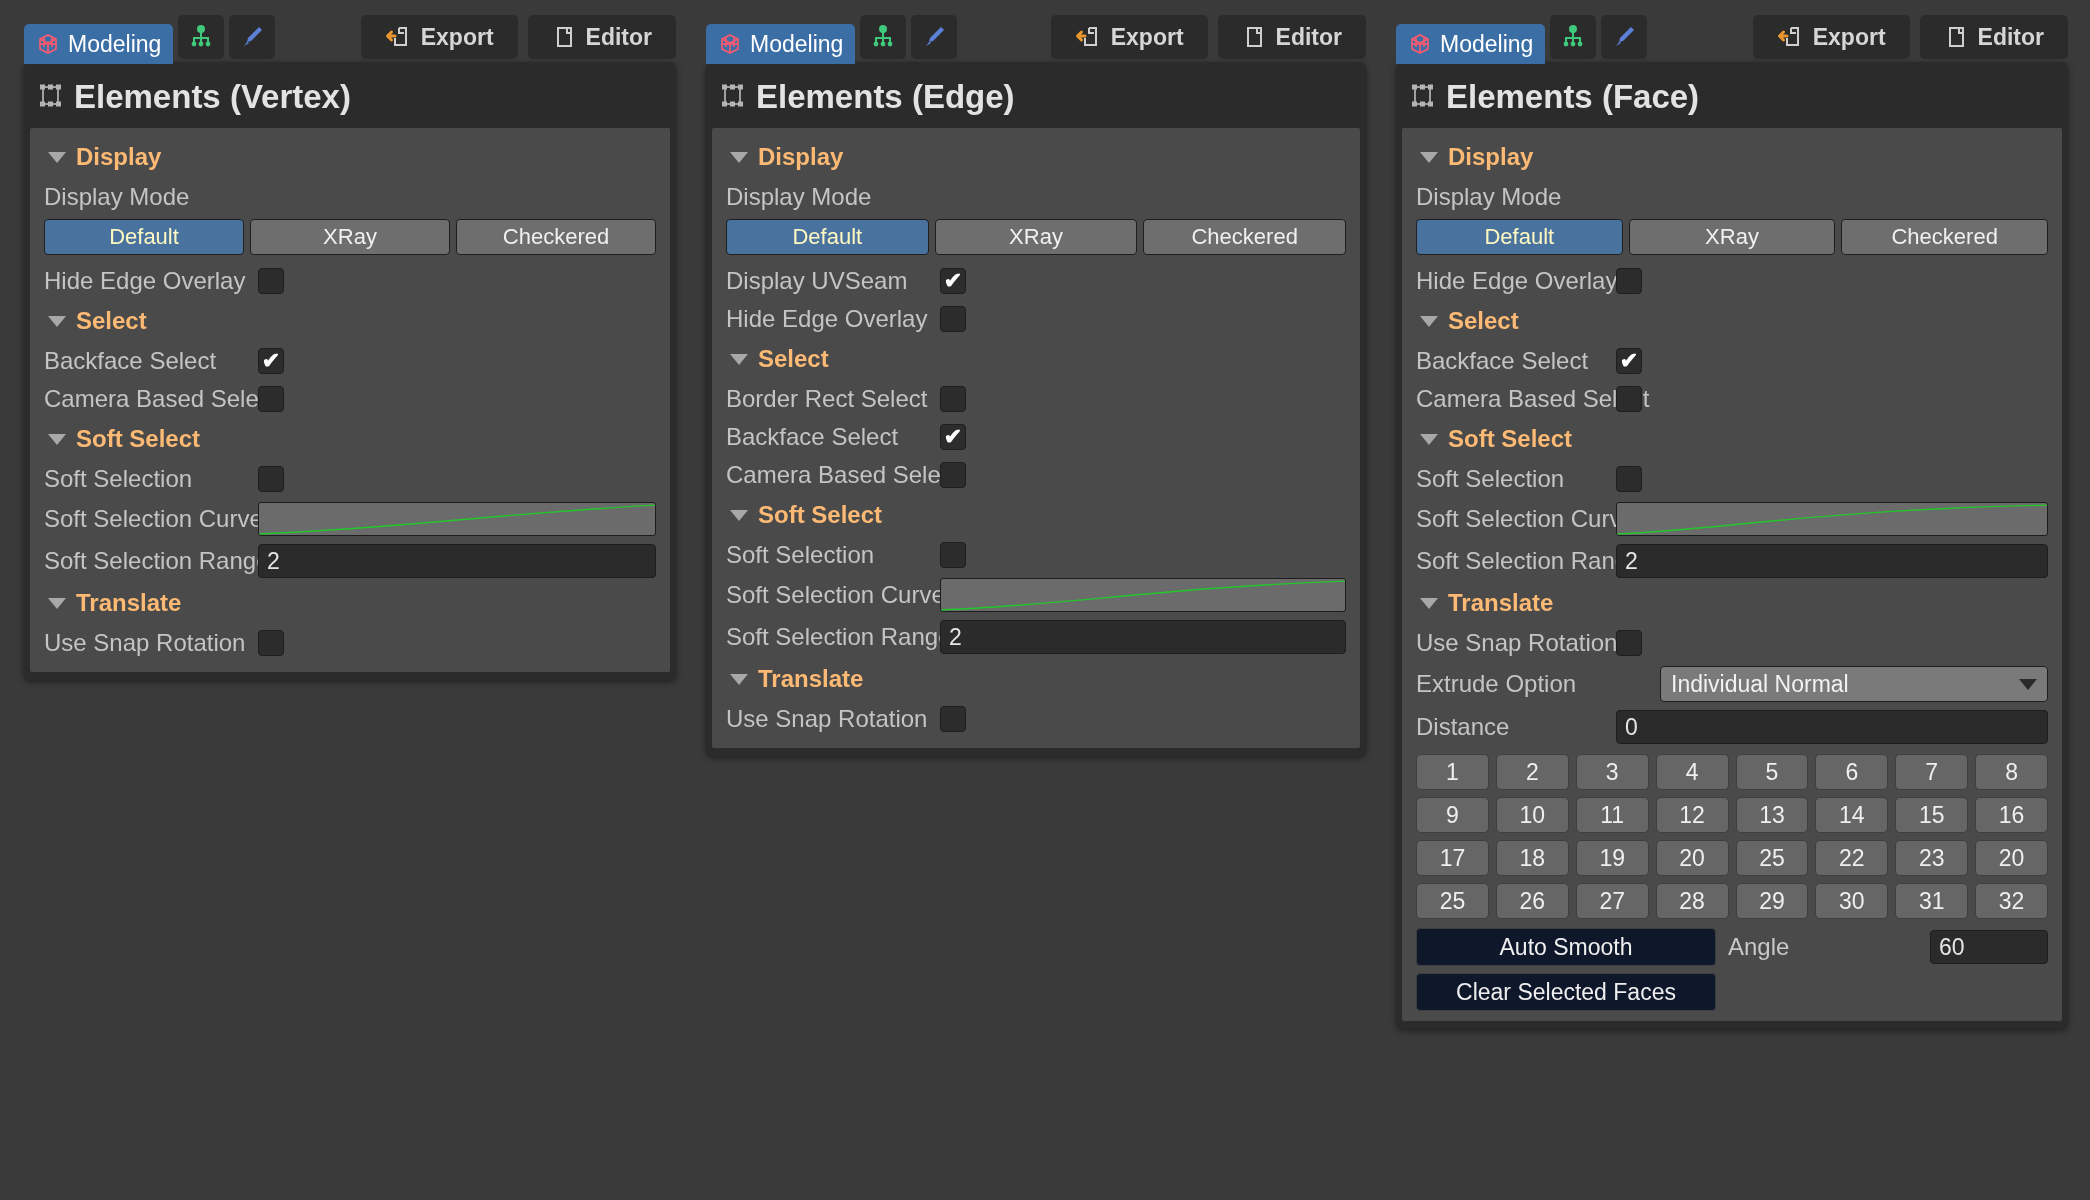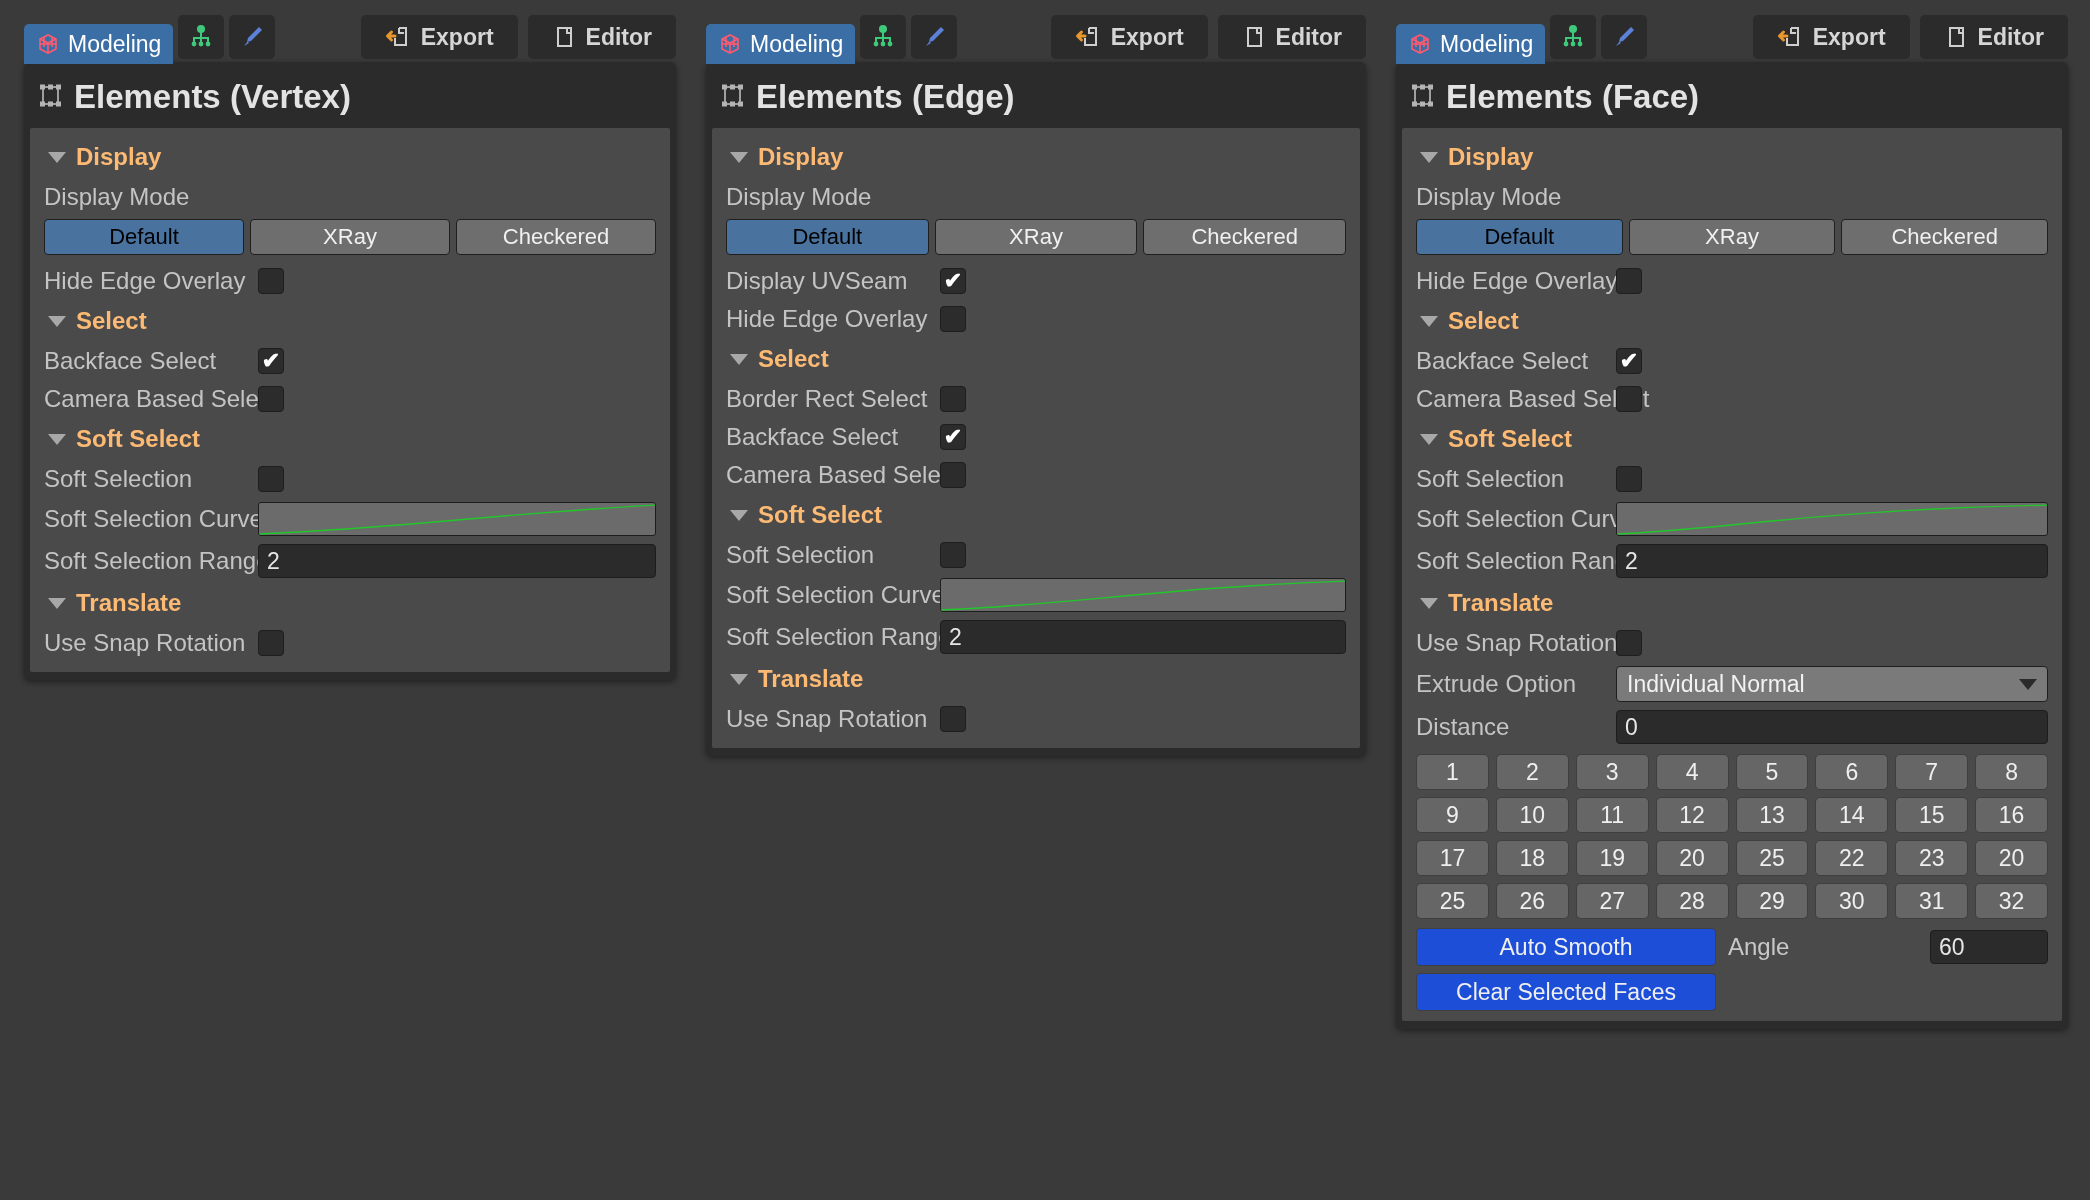--- a/index.html
+++ b/index.html
@@ -71,54 +71,54 @@
   .chk .mark { display: none; color: #ffffff; font-size: 22px; line-height: 1; font-weight: bold; }
   .chk.on .mark { display: block; }
 
   
   .seg { display: flex; gap: 6px; padding: 3px 14px 7px 14px; }
   .seg button {
     flex: 1; height: 36px; border-radius: 4px; border: 1px solid #1f1f1f;
     background: #6e6e6e; color: #f0f0f0; font-size: 22px; cursor: pointer;
     font-family: "Liberation Sans", sans-serif;
   }
-  .seg button.active { background: #4a729f; color: #000000; }
+  .seg button.active { background: #4a729f; color: #fef9c3; }
 
   
   .field {
     height: 34px; background: #2b2b2b; border: 1px solid #1d1d1d; border-radius: 4px;
     color: #e6e6e6; font-size: 23px; display: flex; align-items: center; padding: 0 8px;
   }
   
   .curvebox {
     height: 34px; background: #6b6b6b; border: 1px solid #1d1d1d; border-radius: 3px;
     position: relative; overflow: hidden;
   }
   .curvebox svg { position: absolute; inset: 0; width: 100%; height: 100%; }
 
   
   .dropdown {
     height: 36px; background: #7a7a7a; border: 1px solid #1f1f1f; border-radius: 4px;
     color: #f2f2f2; font-size: 23px; display: flex; align-items: center;
-    justify-content: space-between; padding: 0 10px 0 10px; cursor: pointer;
+    justify-content: space-between; padding: 0 10px 0 10px; cursor: pointer; margin-left: 44px;
   }
   .caret { width: 0; height: 0; border-left: 9px solid transparent; border-right: 9px solid transparent;
            border-top: 11px solid #2a2a2a; }
 
   
   .numgrid { display: grid; grid-template-columns: repeat(8, 1fr); gap: 7px; padding: 6px 14px 2px 14px; }
   .numgrid button {
     height: 36px; border-radius: 5px; border: 1px solid #3f3f3f;
     background: #666666; color: #efefef; font-size: 23px; cursor: pointer;
     font-family: "Liberation Sans", sans-serif;
   }
   .btnrow { display: flex; align-items: center; gap: 12px; padding: 7px 14px 0 14px; }
   .wbtn {
     height: 38px; border-radius: 4px; border: 1px solid #3f3f3f;
-    background: #1d4ed8; color: #efefef; font-size: 23px; cursor: pointer;
+    background: #0f172a; color: #efefef; font-size: 23px; cursor: pointer;
     font-family: "Liberation Sans", sans-serif;
   }
   .ang-lbl { color: #c8c8c8; font-size: 24px; }
 </style>
 </head>
 <body>
 
 <div class="root">
 
   <div class="group g1">

